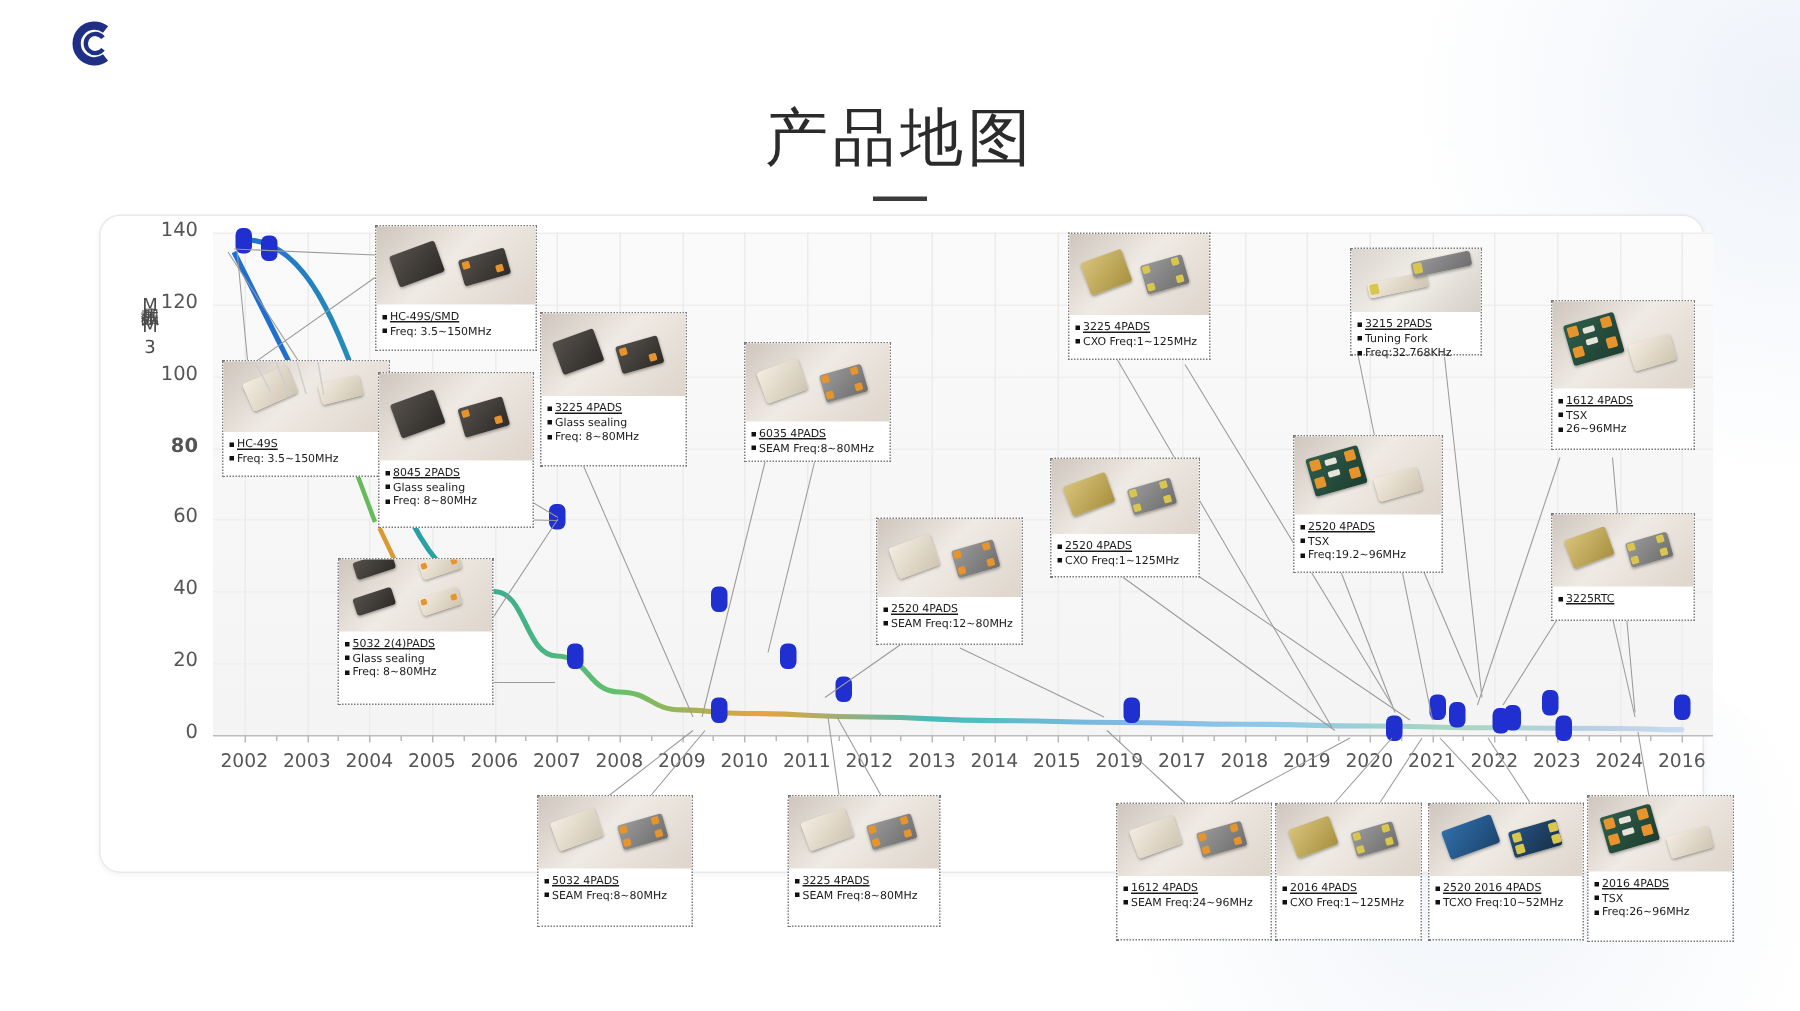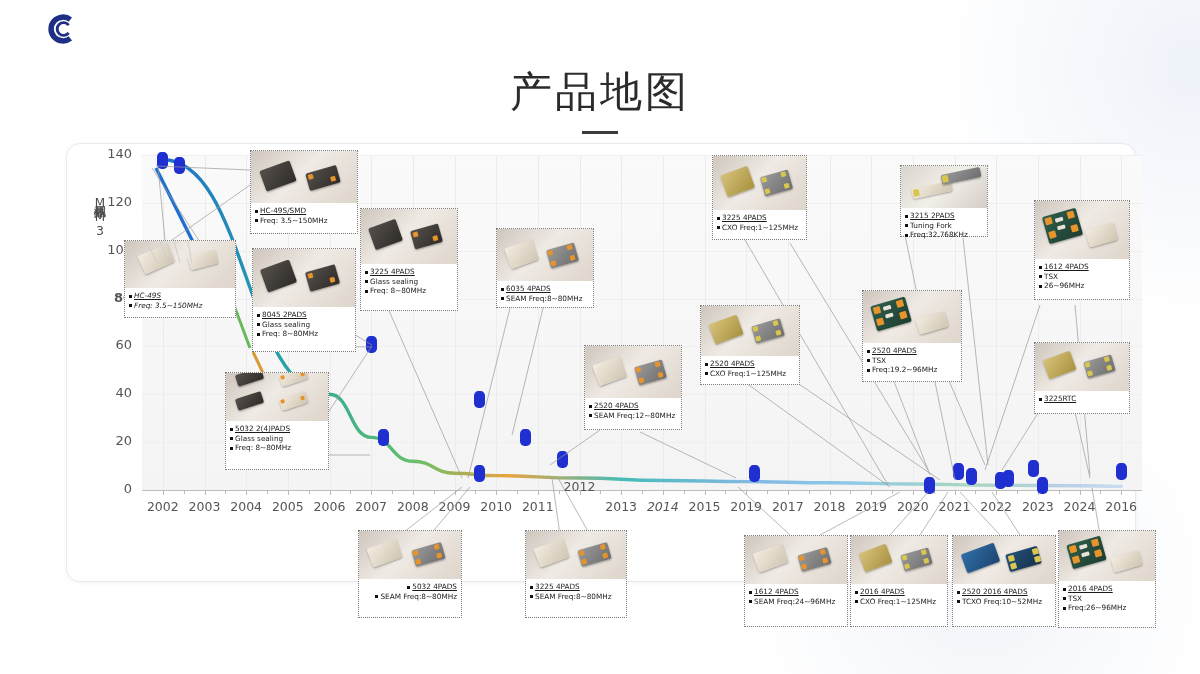--- a/index.html
+++ b/index.html
@@ -133,27 +133,27 @@
     <div class="tickmark" style="left: 454.5px; top: 490px;"></div>
     <div class="xtick" style="left: 433.5px; top: 499px;">2009</div>
     <div class="gridv" style="left: 496.167px; top: 155px; height: 335px;"></div>
     <div class="tickmark" style="left: 496.167px; top: 490px;"></div>
     <div class="xtick" style="left: 475.167px; top: 499px;">2010</div>
     <div class="gridv" style="left: 537.833px; top: 155px; height: 335px;"></div>
     <div class="tickmark" style="left: 537.833px; top: 490px;"></div>
     <div class="xtick" style="left: 516.833px; top: 499px;">2011</div>
     <div class="gridv" style="left: 579.5px; top: 155px; height: 335px;"></div>
     <div class="tickmark" style="left: 579.5px; top: 490px;"></div>
-    <div class="xtick" style="left: 558.5px; top: 479px;">2012</div>
+    <div class="xtick" style="left: 558.5px; top: 499px;">2012</div>
     <div class="gridv" style="left: 621.167px; top: 155px; height: 335px;"></div>
     <div class="tickmark" style="left: 621.167px; top: 490px;"></div>
     <div class="xtick" style="left: 600.167px; top: 499px;">2013</div>
     <div class="gridv" style="left: 662.833px; top: 155px; height: 335px;"></div>
     <div class="tickmark" style="left: 662.833px; top: 490px;"></div>
-    <div class="xtick" style="left: 641.833px; top: 499px; font-style: italic;">2014</div>
+    <div class="xtick" style="left: 641.833px; top: 499px;">2014</div>
     <div class="gridv" style="left: 704.5px; top: 155px; height: 335px;"></div>
     <div class="tickmark" style="left: 704.5px; top: 490px;"></div>
     <div class="xtick" style="left: 683.5px; top: 499px;">2015</div>
     <div class="gridv" style="left: 746.167px; top: 155px; height: 335px;"></div>
     <div class="tickmark" style="left: 746.167px; top: 490px;"></div>
     <div class="xtick" style="left: 725.167px; top: 499px;">2019</div>
     <div class="gridv" style="left: 787.833px; top: 155px; height: 335px;"></div>
     <div class="tickmark" style="left: 787.833px; top: 490px;"></div>
     <div class="xtick" style="left: 766.833px; top: 499px;">2017</div>
     <div class="gridv" style="left: 829.5px; top: 155px; height: 335px;"></div>
@@ -290,21 +290,21 @@
     <path d="M820,535 L900,492"></path>
     <path d="M890,535 L928,492"></path>
     <path d="M920,535 L948,492"></path>
     <path d="M1000,535 L960,492"></path>
     <path d="M1020,535 L992,492"></path>
     <path d="M1100,535 L1092,488"></path>
   </g>
 </svg>
 
 <div id="callout-layer">
-    <div class="callout" style="left: 124px; top: 240px; width: 112px; height: 78px; font-style: italic;">
+    <div class="callout" style="left: 148px; top: 240px; width: 112px; height: 78px;">
       <div class="photo" style="height: 47px;">
         <div class="chip cream" style="left: 15px; top: 8px; width: 32px; height: 20px; transform: rotate(-24deg);"></div>
         <div class="chip cream" style="left: 64px; top: 12px; width: 28px; height: 14px; transform: rotate(-14deg);"></div>
         <div class="leg" style="left: 21px; top: 0px; width: 22px; transform: rotate(62deg);"></div>
         <div class="leg" style="left: 35px; top: 0px; width: 22px; transform: rotate(68deg);"></div>
         <div class="leg" style="left: 49px; top: 0px; width: 22px; transform: rotate(74deg);"></div>
         <div class="leg" style="left: 63px; top: 0px; width: 22px; transform: rotate(80deg);"></div>
       </div>
       <div class="txt">
         <div class="line first"><span class="bullet"></span>HC-49S</div>
@@ -489,21 +489,21 @@
           <div class="pad y" style="left: 1px; top: 1px; width: 5px; height: 5px;"></div>
           <div class="pad y" style="left: 21px; top: 1px; width: 5px; height: 5px;"></div>
           <div class="pad y" style="left: 1px; top: 10px; width: 5px; height: 5px;"></div>
           <div class="pad y" style="left: 21px; top: 10px; width: 5px; height: 5px;"></div>
         </div>
       </div>
       <div class="txt">
         <div class="line first"><span class="bullet"></span>3225RTC</div>
       </div>
     </div>
-    <div class="callout" style="left: 358px; top: 530px; width: 104px; height: 88px; text-align: right;">
+    <div class="callout" style="left: 358px; top: 530px; width: 104px; height: 88px;">
       <div class="photo" style="height: 48px;">
         <div class="chip cream" style="left: 10px; top: 12px; width: 31px; height: 20px; transform: rotate(-20deg);"></div>
         <div class="chip gray" style="left: 54px; top: 15px; width: 31px; height: 17px; transform: rotate(-16deg);">
           <div class="pad " style="left: 1px; top: 1px; width: 5px; height: 5px;"></div>
           <div class="pad " style="left: 23px; top: 1px; width: 5px; height: 5px;"></div>
           <div class="pad " style="left: 1px; top: 10px; width: 5px; height: 5px;"></div>
           <div class="pad " style="left: 23px; top: 10px; width: 5px; height: 5px;"></div>
         </div>
       </div>
       <div class="txt">

